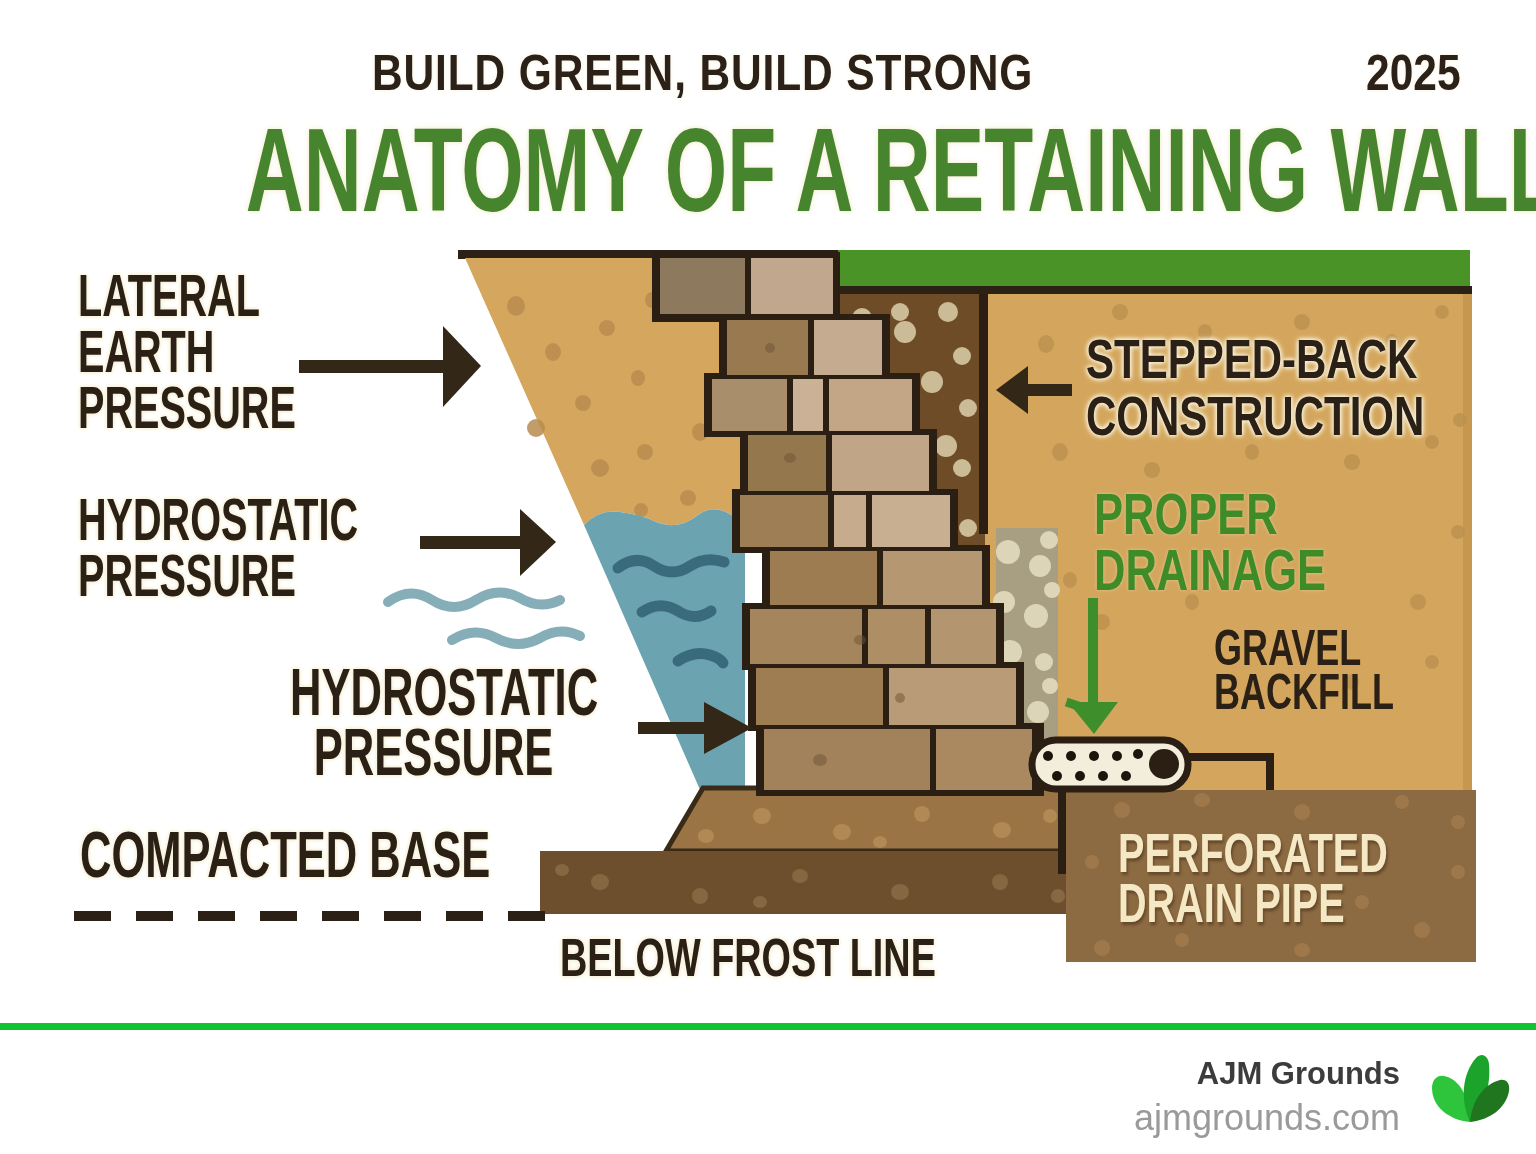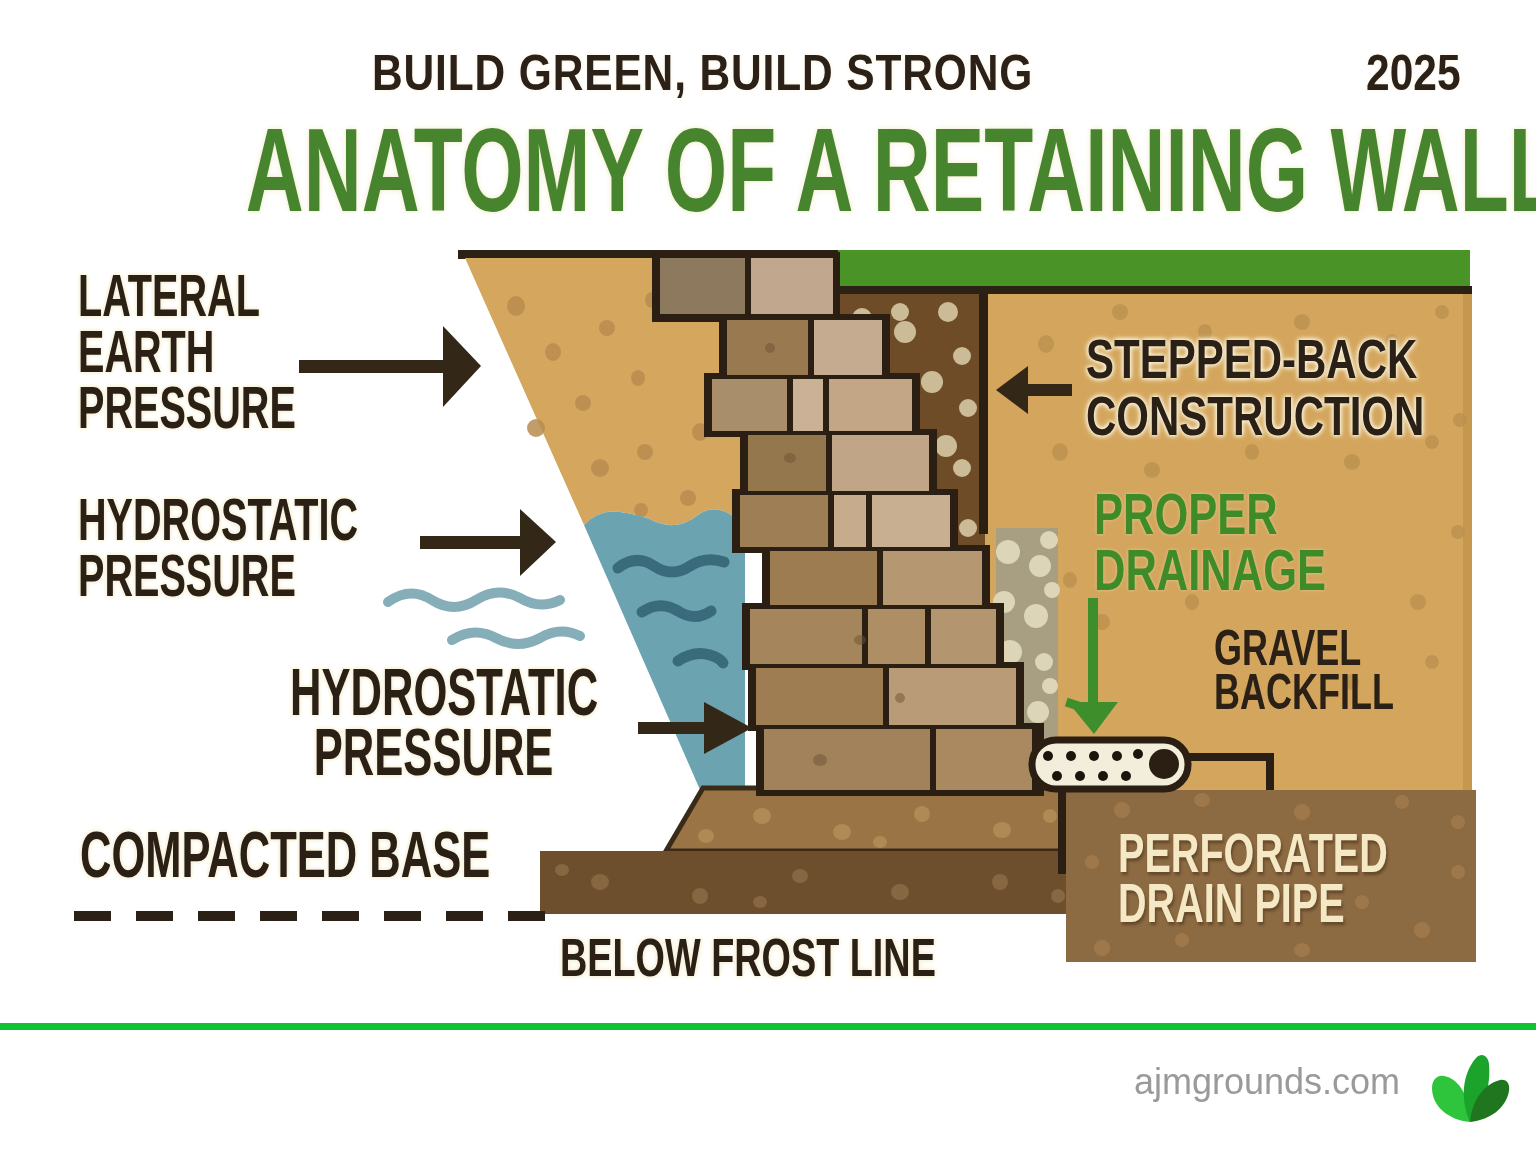--- a/index.html
+++ b/index.html
@@ -333,20 +333,21 @@
     <div>BACKFILL</div>
   </div>
 
   <div class="txt cream" style="left:1118px;top:828px;font-size:55px;line-height:50px;transform:scaleX(0.72);">
     <div>PERFORATED</div>
     <div>DRAIN PIPE</div>
   </div>
 
   <div class="footer-line"></div>
   <div class="brand-wrap">
+    <div class="brand">AJM Grounds</div>
     <div class="site">ajmgrounds.com</div>
   </div>
   <svg class="logo" width="96" height="94" viewBox="0 0 96 94">
     <path d="M50,72 C28,70 12,56 12,38 C12,30 17,25 24,26 C40,29 50,48 50,72 Z" fill="#2ec43c"></path>
     <path d="M50,72 C40,50 42,24 56,8 C62,2 68,6 69,14 C71,36 64,58 50,72 Z" fill="#1ba32c"></path>
     <path d="M50,72 C52,50 64,34 80,30 C87,29 90,34 89,41 C86,58 70,70 50,72 Z" fill="#20761f"></path>
   </svg>
 
 </div>
 

